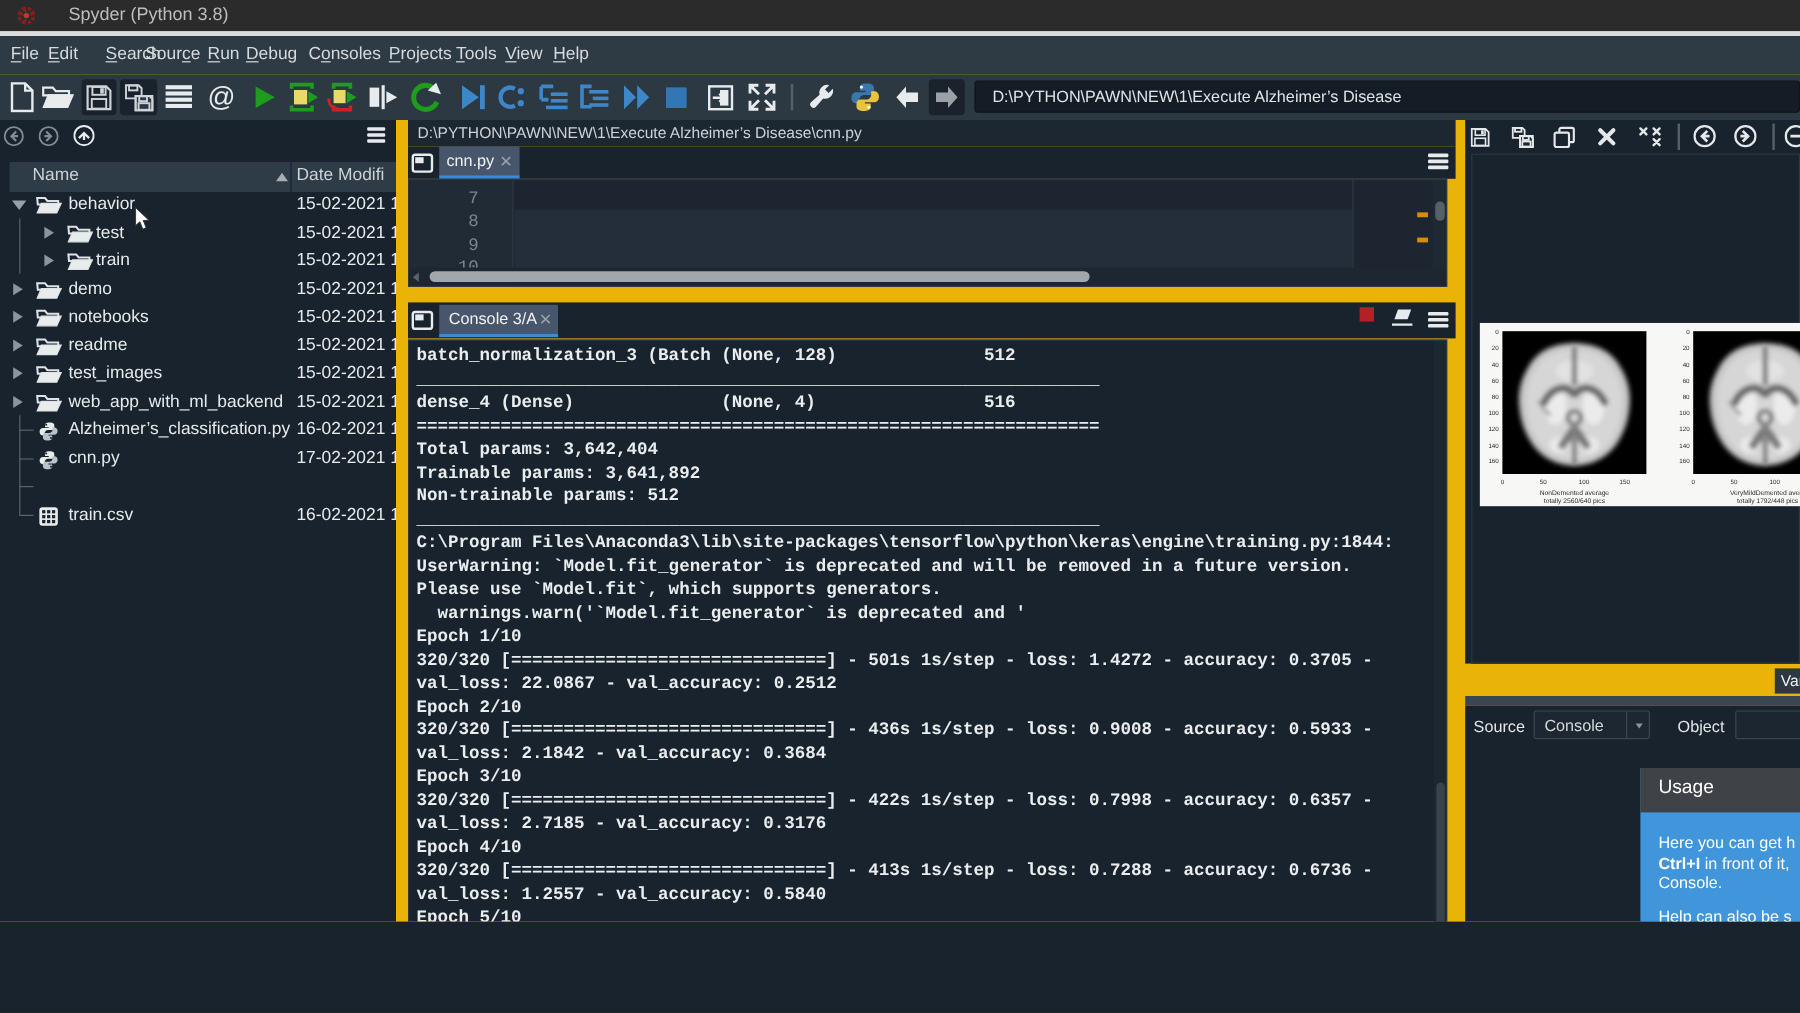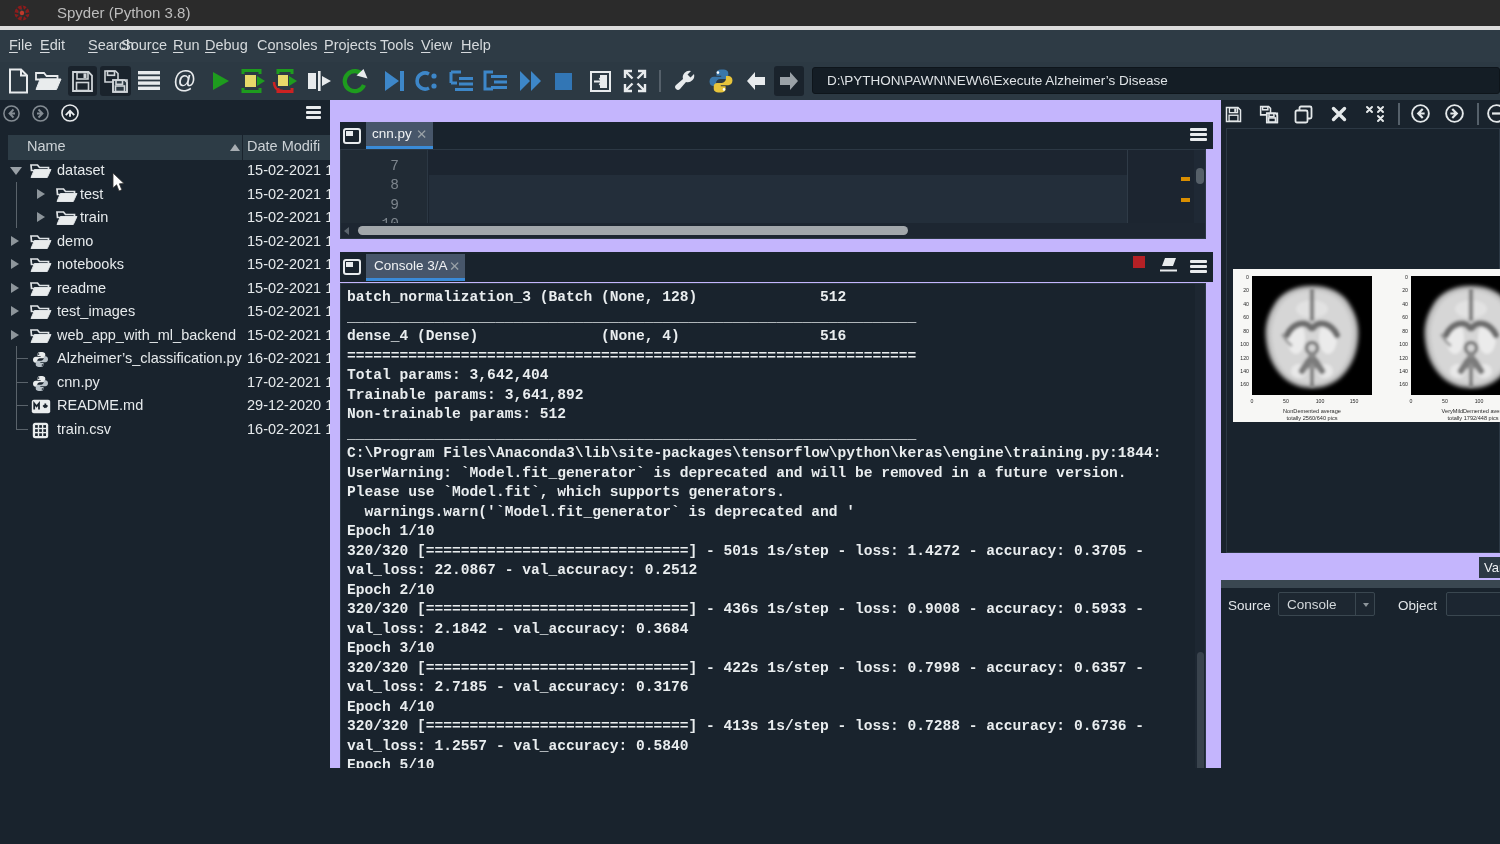--- a/index.html
+++ b/index.html
@@ -1,18 +1,18 @@
 <!DOCTYPE html>
 <html><head>
 <meta charset="utf-8">
 <style>
   * { margin:0; padding:0; box-sizing:border-box; }
   html,body { width:1500px; height:844px; overflow:hidden; background:#19232d;
     font-family:"Liberation Sans", sans-serif; }
-  #root { position:relative; width:1500px; height:768px; overflow:hidden; background:#c4b5fd; }
+  #root { position:relative; width:1500px; height:768px; overflow:hidden; background:#eab308; }
   .abs { position:absolute; }
 
   
   #titlebar { left:0; top:0; width:1500px; height:26px; background:#2b2b2b; color:#bdbdbd;
     font-size:15px; }
   #titlestrip { left:0; top:26px; width:1500px; height:4px; background:#dcdcdc; }
   #menubar { left:0; top:30px; width:1500px; height:32px; background:#2e3b45; color:#d6dadd;
     font-size:14.5px; }
   .mi { position:absolute; top:7px; }
   .mi u { text-decoration:underline; text-underline-offset:2px; }
@@ -235,21 +235,21 @@
 
       <svg class="icon" style="left:744px;top:7px" width="24" height="24" viewBox="0 0 24 24">
         <path d="M11 3 L3 12 L11 21 V16 H21 V8 H11 Z" fill="#e8ebed"></path>
       </svg>
 
       <div class="tbox" style="left:774px;top:4px;width:30px;height:30px"></div>
       <svg class="icon" style="left:777px;top:7px" width="24" height="24" viewBox="0 0 24 24">
         <path d="M13 3 L21 12 L13 21 V16 H3 V8 H13 Z" fill="#9aa1a7"></path>
       </svg>
     </div>
-    <div class="abs" id="pathfield">D:\PYTHON\PAWN\NEW\6\Execute Alzheimer’s Disease</div>
+    <div class="abs" id="pathfield">D:\PYTHON\PAWN\NEW\1\Execute Alzheimer’s Disease</div>
   </div>
 
   <div class="abs" id="leftpane">
     <div id="lefttop">
       <svg class="icon" style="left:3px;top:5px" width="17" height="17" viewBox="0 0 17 17">
         <circle cx="8.5" cy="8.5" r="7.6" fill="none" stroke="#848c93" stroke-width="1.5"></circle>
         <path d="M10.5 4.5 L6.5 8.5 L10.5 12.5 M6.5 8.5 H12" stroke="#848c93" stroke-width="1.8" fill="none"></path>
       </svg>
       <svg class="icon" style="left:32px;top:5px" width="17" height="17" viewBox="0 0 17 17">
         <circle cx="8.5" cy="8.5" r="7.6" fill="none" stroke="#848c93" stroke-width="1.5"></circle>
@@ -278,21 +278,21 @@
       <div class="gline" style="left:7.5px;top:198px;width:12.5px;height:1px"></div>
       <div class="gline" style="left:7.5px;top:221.5px;width:12.5px;height:1px"></div>
       <div class="gline" style="left:7.5px;top:245px;width:12.5px;height:1px"></div>
       <div class="gline" style="left:7.5px;top:268.5px;width:12.5px;height:1px"></div>
       <div class="trow" style="top:0.0px">
           <div class="tri-d" style="left:2px;top:7px"></div>
           <svg width="23" height="18" viewBox="0 0 23 18" style="position:absolute;left:21px;top:2px">
             <path d="M2 3 h6.5 l2 2.5 h9 v3 h-17 z" fill="none" stroke="#dfe3e6" stroke-width="1.7"></path>
             <path d="M2 15.5 L5.4 7.5 H22 L18.3 15.5 Z" fill="#e9eced" stroke="#dfe3e6" stroke-width="1"></path>
           </svg>
-          <span class="nm" style="left:49px">dataset</span>
+          <span class="nm" style="left:49px">behavior</span>
           <span class="dt">15-02-2021 1</span>
         </div>
       <div class="trow" style="top:23.5px">
           <div class="tri-r" style="left:29px;top:5px"></div>
           <svg width="23" height="18" viewBox="0 0 23 18" style="position:absolute;left:47px;top:2px">
             <path d="M2 3 h6.5 l2 2.5 h9 v3 h-17 z" fill="none" stroke="#dfe3e6" stroke-width="1.7"></path>
             <path d="M2 15.5 L5.4 7.5 H22 L18.3 15.5 Z" fill="#e9eced" stroke="#dfe3e6" stroke-width="1"></path>
           </svg>
           <span class="nm" style="left:72px">test</span>
           <span class="dt">15-02-2021 1</span>
@@ -363,28 +363,20 @@
         </div>
       <div class="trow" style="top:211.5px">
           <svg width="17" height="17" viewBox="0 0 34 34" style="position:absolute;left:24px;top:3px">
             <path d="M17 2c-4 0-6 1.8-6 4.5V10h6.3v1.5H7.5C4.6 11.5 2 13.6 2 17.6s2.3 6 5.3 6h3.2v-3.8c0-2.9 2.5-5.3 5.5-5.3h6.2c2.5 0 4.3-2 4.3-4.5V6.5C26.5 3.9 23.5 2 20.5 2z" fill="#e9eced"></path>
             <path d="M17 32c4 0 6-1.8 6-4.5V24h-6.3v-1.5h9.8c2.9 0 5.5-2.1 5.5-6.1s-2.3-6-5.3-6h-3.2v3.8c0 2.9-2.5 5.3-5.5 5.3h-6.2c-2.5 0-4.3 2-4.3 4.5v3.5c0 2.6 3 4.5 6 4.5z" fill="#b9c2c9"></path>
             <circle cx="13" cy="6" r="1.7" fill="#19232d"></circle>
             <circle cx="21" cy="28" r="1.7" fill="#19232d"></circle>
           </svg>
           <span class="nm" style="left:49px">cnn.py</span>
           <span class="dt">17-02-2021 1</span>
-        </div>
-      <div class="trow" style="top:235.0px">
-          <svg width="20" height="15" viewBox="0 0 20 15" style="position:absolute;left:23px;top:4px">
-            <rect x="0.8" y="0.8" width="18.4" height="13.4" rx="2" fill="#e9eced"></rect>
-            <path d="M3.2 10.5 V4.5 l2.4 2.8 L8 4.5 v6 M14.3 4.5 v4 m0 0 l-2.1-2.1 m2.1 2.1 l2.1-2.1" stroke="#19232d" stroke-width="1.8" fill="none"></path>
-          </svg>
-          <span class="nm" style="left:49px">README.md</span>
-          <span class="dt">29-12-2020 1</span>
         </div>
       <div class="trow" style="top:258.5px">
           <svg width="17" height="17" viewBox="0 0 17 17" style="position:absolute;left:24px;top:3px">
             <rect x="0.8" y="0.8" width="15.4" height="15.4" rx="2.5" fill="#e9eced"></rect>
             <g fill="#19232d">
               <rect x="3.1" y="3.1" width="2.7" height="2.7"></rect>
               <rect x="7.2" y="3.1" width="2.7" height="2.7"></rect>
               <rect x="11.3" y="3.1" width="2.7" height="2.7"></rect>
               <rect x="3.1" y="7.2" width="2.7" height="2.7"></rect>
               <rect x="7.2" y="7.2" width="2.7" height="2.7"></rect>
@@ -434,20 +426,21 @@
         <path d="M5 8 H12 M8.5 4.5 V11.5" stroke="#dfe3e6" stroke-width="1.6"></path>
       </svg>
       <div class="hamb" style="left:301px;top:729px;width:17px">
           <div></div>
           <div></div>
           <div></div>
         </div>
     </div>
   </div>
 
+  <div class="abs" id="edpath">D:\PYTHON\PAWN\NEW\1\Execute Alzheimer’s Disease\cnn.py</div>
   <div class="abs" id="edtabs">
     <svg class="icon" style="left:2px;top:3.5px" width="20" height="20" viewBox="0 0 20 20">
       <rect x="2" y="3" width="16" height="14" rx="2" fill="none" stroke="#e8ebed" stroke-width="2"></rect>
       <rect x="4" y="5" width="7" height="5" fill="#e8ebed"></rect>
     </svg>
     <div class="tab" style="left:26px;top:0;width:67px;height:24px;">
       <span style="position:absolute;left:6px;top:4px">cnn.py</span>
       <span style="position:absolute;left:50px;top:4px;color:#9aa2a8">✕</span>
     </div>
     <div class="tabu" style="left:26px;top:24px;width:67px"></div>
@@ -667,20 +660,32 @@
   <div class="abs" id="helppane">
     <span style="position:absolute;left:7px;top:10px;color:#e2e6e9;font-size:13.5px">Source</span>
     <div style="position:absolute;left:57px;top:4px;width:97px;height:24px;background:#1d2731;border:1px solid #3a4750;border-radius:2px">
       <span style="position:absolute;left:8px;top:4px;color:#d3d8db;font-size:13.5px">Console</span>
       <div style="position:absolute;right:18px;top:0;width:1px;height:22px;background:#3a4750"></div>
       <div class="tri-d" style="right:5px;top:10px;border-left-width:3.5px;border-right-width:3.5px;border-top:4.5px solid #8d959b"></div>
     </div>
     <span style="position:absolute;left:177px;top:10px;color:#e2e6e9;font-size:13.5px">Object</span>
     <div style="position:absolute;left:225px;top:4px;width:75px;height:24px;background:#1c2631;border:1px solid #3a4750;border-radius:2px"></div>
 
+    <div style="position:absolute;left:146px;top:52px;width:133px;height:204px;background:#4195db">
+      <div style="position:absolute;left:0;top:0;width:133px;height:37px;background:#3f4347">
+        <span style="position:absolute;left:15px;top:8px;color:#fff;font-size:16px">Usage</span>
+      </div>
+      <div style="position:absolute;left:15px;top:55px;width:130px;color:#fff;font-size:13.5px;line-height:16.5px">
+        Here you can get h<br><b>Ctrl+I</b> in front of it,<br>Console.
+        <div style="height:11px"></div>
+        Help can also be s<br>left parenthesis ne<br>this behavior in <i>Pre</i>
+      </div>
+      <div style="position:absolute;left:15px;top:178px;width:118px;height:1px;background:#cfe2f2"></div>
+      <div style="position:absolute;left:76px;top:197px;color:#fff;font-size:13.5px">New to S</div>
+    </div>
   </div>
 
   <svg class="icon" style="left:112px;top:172px" width="17" height="22" viewBox="0 0 17 22">
     <path d="M1 1 L1 16 L4.6 12.8 L7 19 L9.8 17.8 L7.4 11.8 L12 11.5 Z" fill="#fff" stroke="#333" stroke-width="0.8"></path>
   </svg>
   <svg class="icon" style="left:1155px;top:795px" width="17" height="22" viewBox="0 0 17 22">
     <path d="M1 1 L1 16 L4.6 12.8 L7 19 L9.8 17.8 L7.4 11.8 L12 11.5 Z" fill="#fff" stroke="#333" stroke-width="0.8"></path>
   </svg>
 
 </div>

